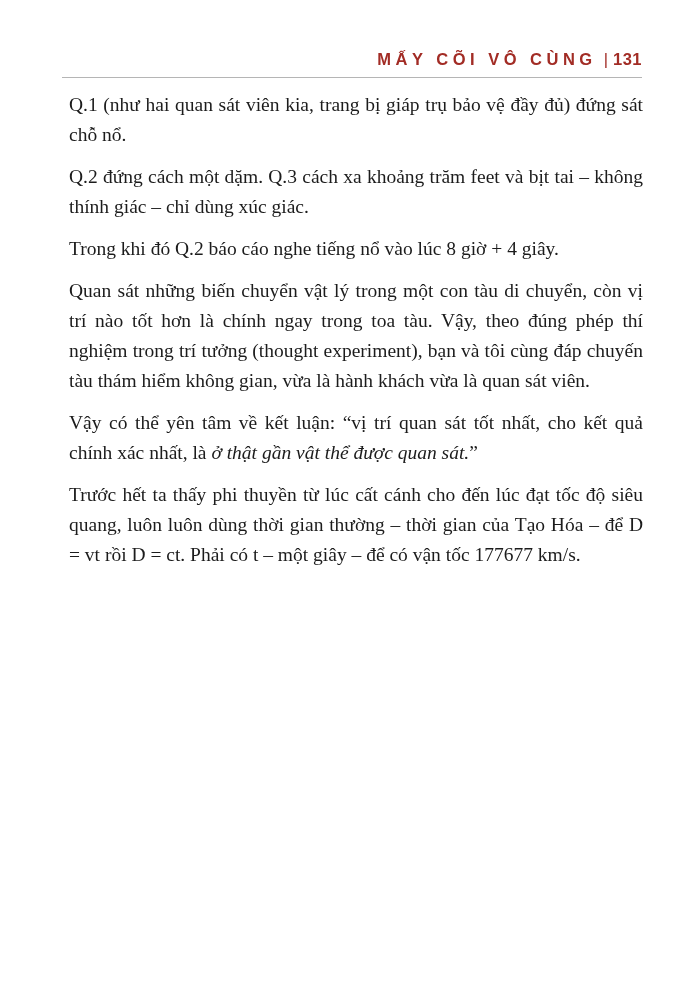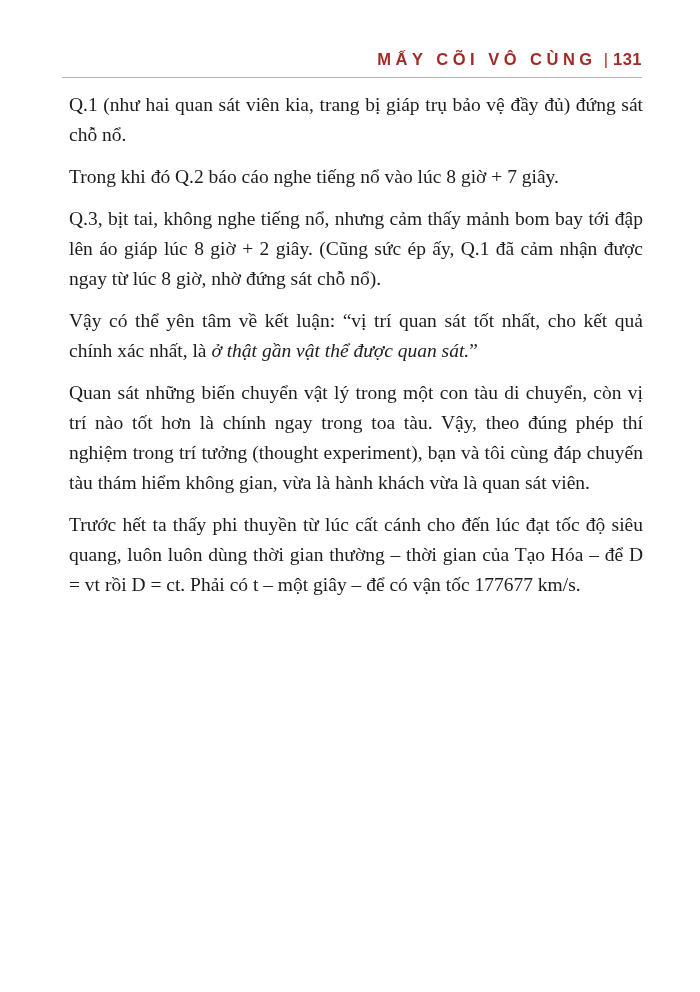--- a/index.html
+++ b/index.html
@@ -60,20 +60,20 @@
 <body>
 
 <div class="page">
 
   <div class="header" style="color: rgb(162, 44, 37); border-bottom-color: rgb(181, 181, 181);">
     <span class="title">MẤY CÕI VÔ CÙNG</span><span class="sep">|</span><span class="pagenum">131</span>
   </div>
 
   <div class="main" style="color: rgb(28, 28, 28);">
     <p>Q.1 (như hai quan sát viên kia, trang bị giáp trụ bảo vệ đầy đủ) đứng sát chỗ nổ.</p>
-    <p>Trong khi đó Q.2 báo cáo nghe tiếng nổ vào lúc 8 giờ + 7 giây.</p>
-    <p>Q.3, bịt tai, không nghe tiếng nổ, nhưng cảm thấy mảnh bom bay tới đập lên áo giáp lúc 8 giờ + 2 giây. (Cũng sức ép ấy, Q.1 đã cảm nhận được ngay từ lúc 8 giờ, nhờ đứng sát chỗ nổ).</p>
+    <p>Q.2 đứng cách một dặm. Q.3 cách xa khoảng trăm feet và bịt tai – không thính giác – chỉ dùng xúc giác.</p>
+    <p>Trong khi đó Q.2 báo cáo nghe tiếng nổ vào lúc 8 giờ + 4 giây.</p>
+    <p>Quan sát những biến chuyển vật lý trong một con tàu di chuyển, còn vị trí nào tốt hơn là chính ngay trong toa tàu. Vậy, theo đúng phép thí nghiệm trong trí tưởng (thought experiment), bạn và tôi cùng đáp chuyến tàu thám hiểm không gian, vừa là hành khách vừa là quan sát viên.</p>
     <p><span>Vậy có thể yên tâm về kết luận: “vị trí quan sát tốt nhất, cho kết quả chính xác nhất, là </span><span class="italic">ở thật gần vật thể được quan sát.</span><span>”</span></p>
-    <p>Quan sát những biến chuyển vật lý trong một con tàu di chuyển, còn vị trí nào tốt hơn là chính ngay trong toa tàu. Vậy, theo đúng phép thí nghiệm trong trí tưởng (thought experiment), bạn và tôi cùng đáp chuyến tàu thám hiểm không gian, vừa là hành khách vừa là quan sát viên.</p>
     <p>Trước hết ta thấy phi thuyền từ lúc cất cánh cho đến lúc đạt tốc độ siêu quang, luôn luôn dùng thời gian thường – thời gian của Tạo Hóa – để D = vt rồi D = ct. Phải có t – một giây – để có vận tốc 177677 km/s.</p>
   </div>
 
 </div>
 
 </body></html>

